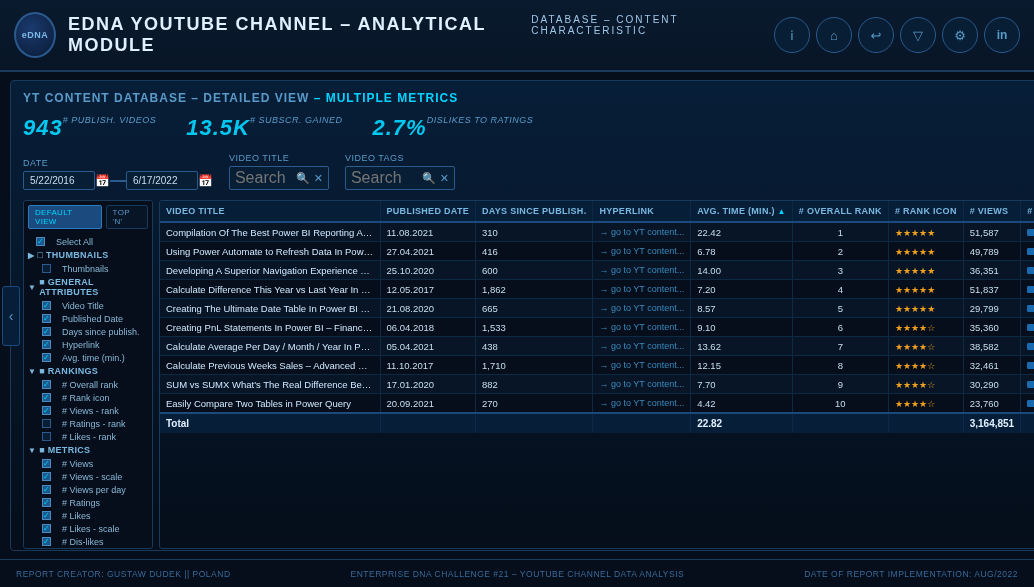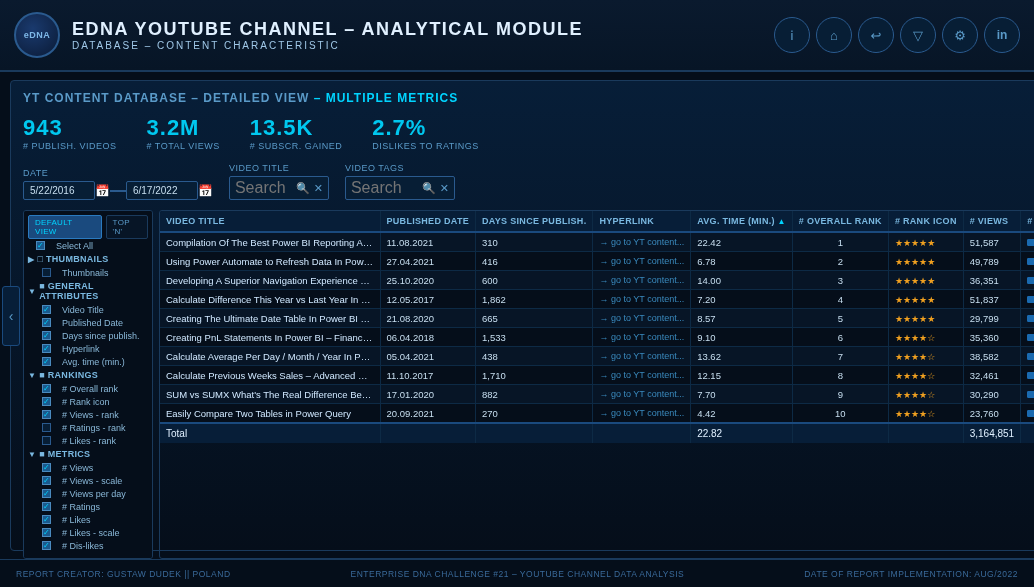--- a/index.html
+++ b/index.html
@@ -35,21 +35,21 @@
       background: radial-gradient(circle at 40% 35%, #1a3a6e, #0a1a35);
       border: 2px solid #2a5a8e;
       display: flex;
       align-items: center;
       justify-content: center;
       font-size: 9px;
       font-weight: bold;
       color: #7eb8e8;
       letter-spacing: 0.5px;
     }
-    .header-titles { display: flex; flex-direction: column; }
+    .header-titles { display: flex; flex-direction: row; }
     .header-title {
       font-size: 18px;
       font-weight: 700;
       color: #e0f0ff;
       letter-spacing: 1.5px;
       text-transform: uppercase;
     }
     .header-subtitle {
       font-size: 10px;
       color: #5a9ac8;
@@ -105,21 +105,21 @@
     }
     .panel-title span { color: #5a9ac8; }
     .panel-title .highlight { color: #00d4ff; }
 
     
     .kpi-row {
       display: flex;
       gap: 30px;
       margin-bottom: 12px;
     }
-    .kpi-item { display: flex; flex-direction: column; }
+    .kpi-item { display: flex; flex-direction: row; font-style: italic; }
     .kpi-value {
       font-size: 22px;
       font-weight: 700;
       color: #00c8f0;
       letter-spacing: 1px;
     }
     .kpi-label {
       font-size: 9px;
       color: #5a9ac8;
       letter-spacing: 0.5px;
@@ -246,20 +246,21 @@
       left: 0;
       font-size: 8px;
       color: #00d4ff;
     }
     .indent { padding-left: 14px; }
     .chevron { font-size: 8px; }
 
     .sidebar-view-row {
       display: flex;
       gap: 4px;
+      margin-bottom: 6px;
     }
     .view-btn {
       padding: 2px 6px;
       font-size: 8px;
       border-radius: 2px;
       cursor: pointer;
       text-transform: uppercase;
       letter-spacing: 0.3px;
     }
     .view-btn.active {
@@ -352,21 +353,21 @@
       background: #1a6ab0;
       border-radius: 1px;
     }
 
     tfoot tr {
       background: #071e38;
       border-top: 2px solid #1a4a7e;
     }
     tfoot td {
       padding: 4px 6px;
-      font-weight: 400;
+      font-weight: 700;
       color: #e0f0ff;
       font-size: 10px;
       border-right: 1px solid #0d2a45;
     }
 
     
     .arrow-btn {
       position: absolute;
       top: 50%;
       transform: translateY(-50%);
@@ -433,24 +434,20 @@
 
     <div class="panel-title">
       <span>YT CONTENT DATABASE – DETAILED VIEW</span>
       <span class="highlight">– MULTIPLE METRICS</span>
     </div>
 
     <div class="kpi-row">
       <div class="kpi-item">
         <span class="kpi-value">943</span>
         <span class="kpi-label"># Publish. videos</span>
-      </div>
-      <div class="kpi-item">
-        <span class="kpi-value">3.2M</span>
-        <span class="kpi-label"># Total views</span>
       </div>
       <div class="kpi-item">
         <span class="kpi-value">13.5K</span>
         <span class="kpi-label"># Subscr. gained</span>
       </div>
       <div class="kpi-item">
         <span class="kpi-value">2.7%</span>
         <span class="kpi-label">Dislikes to ratings</span>
       </div>
     </div>

